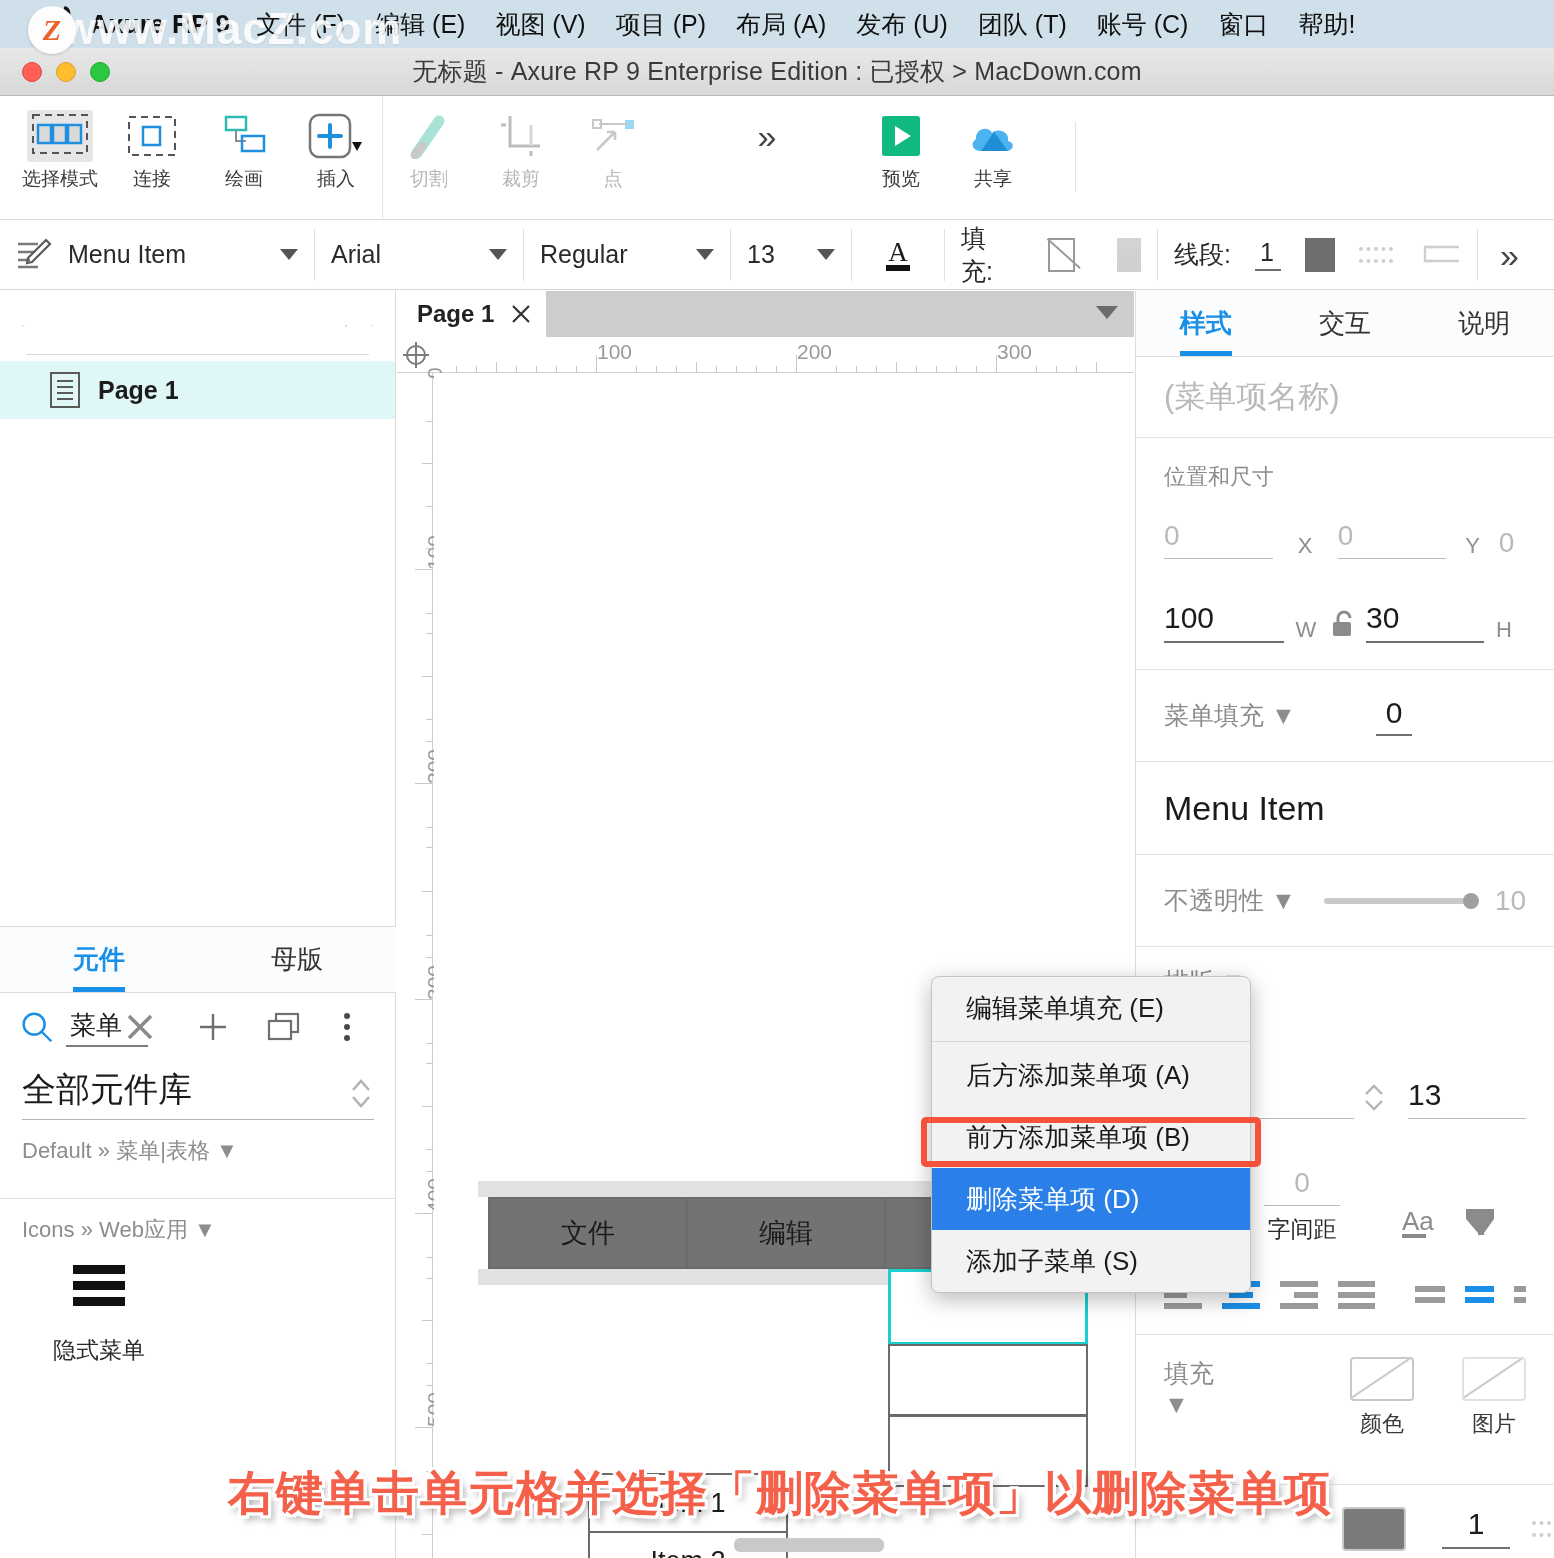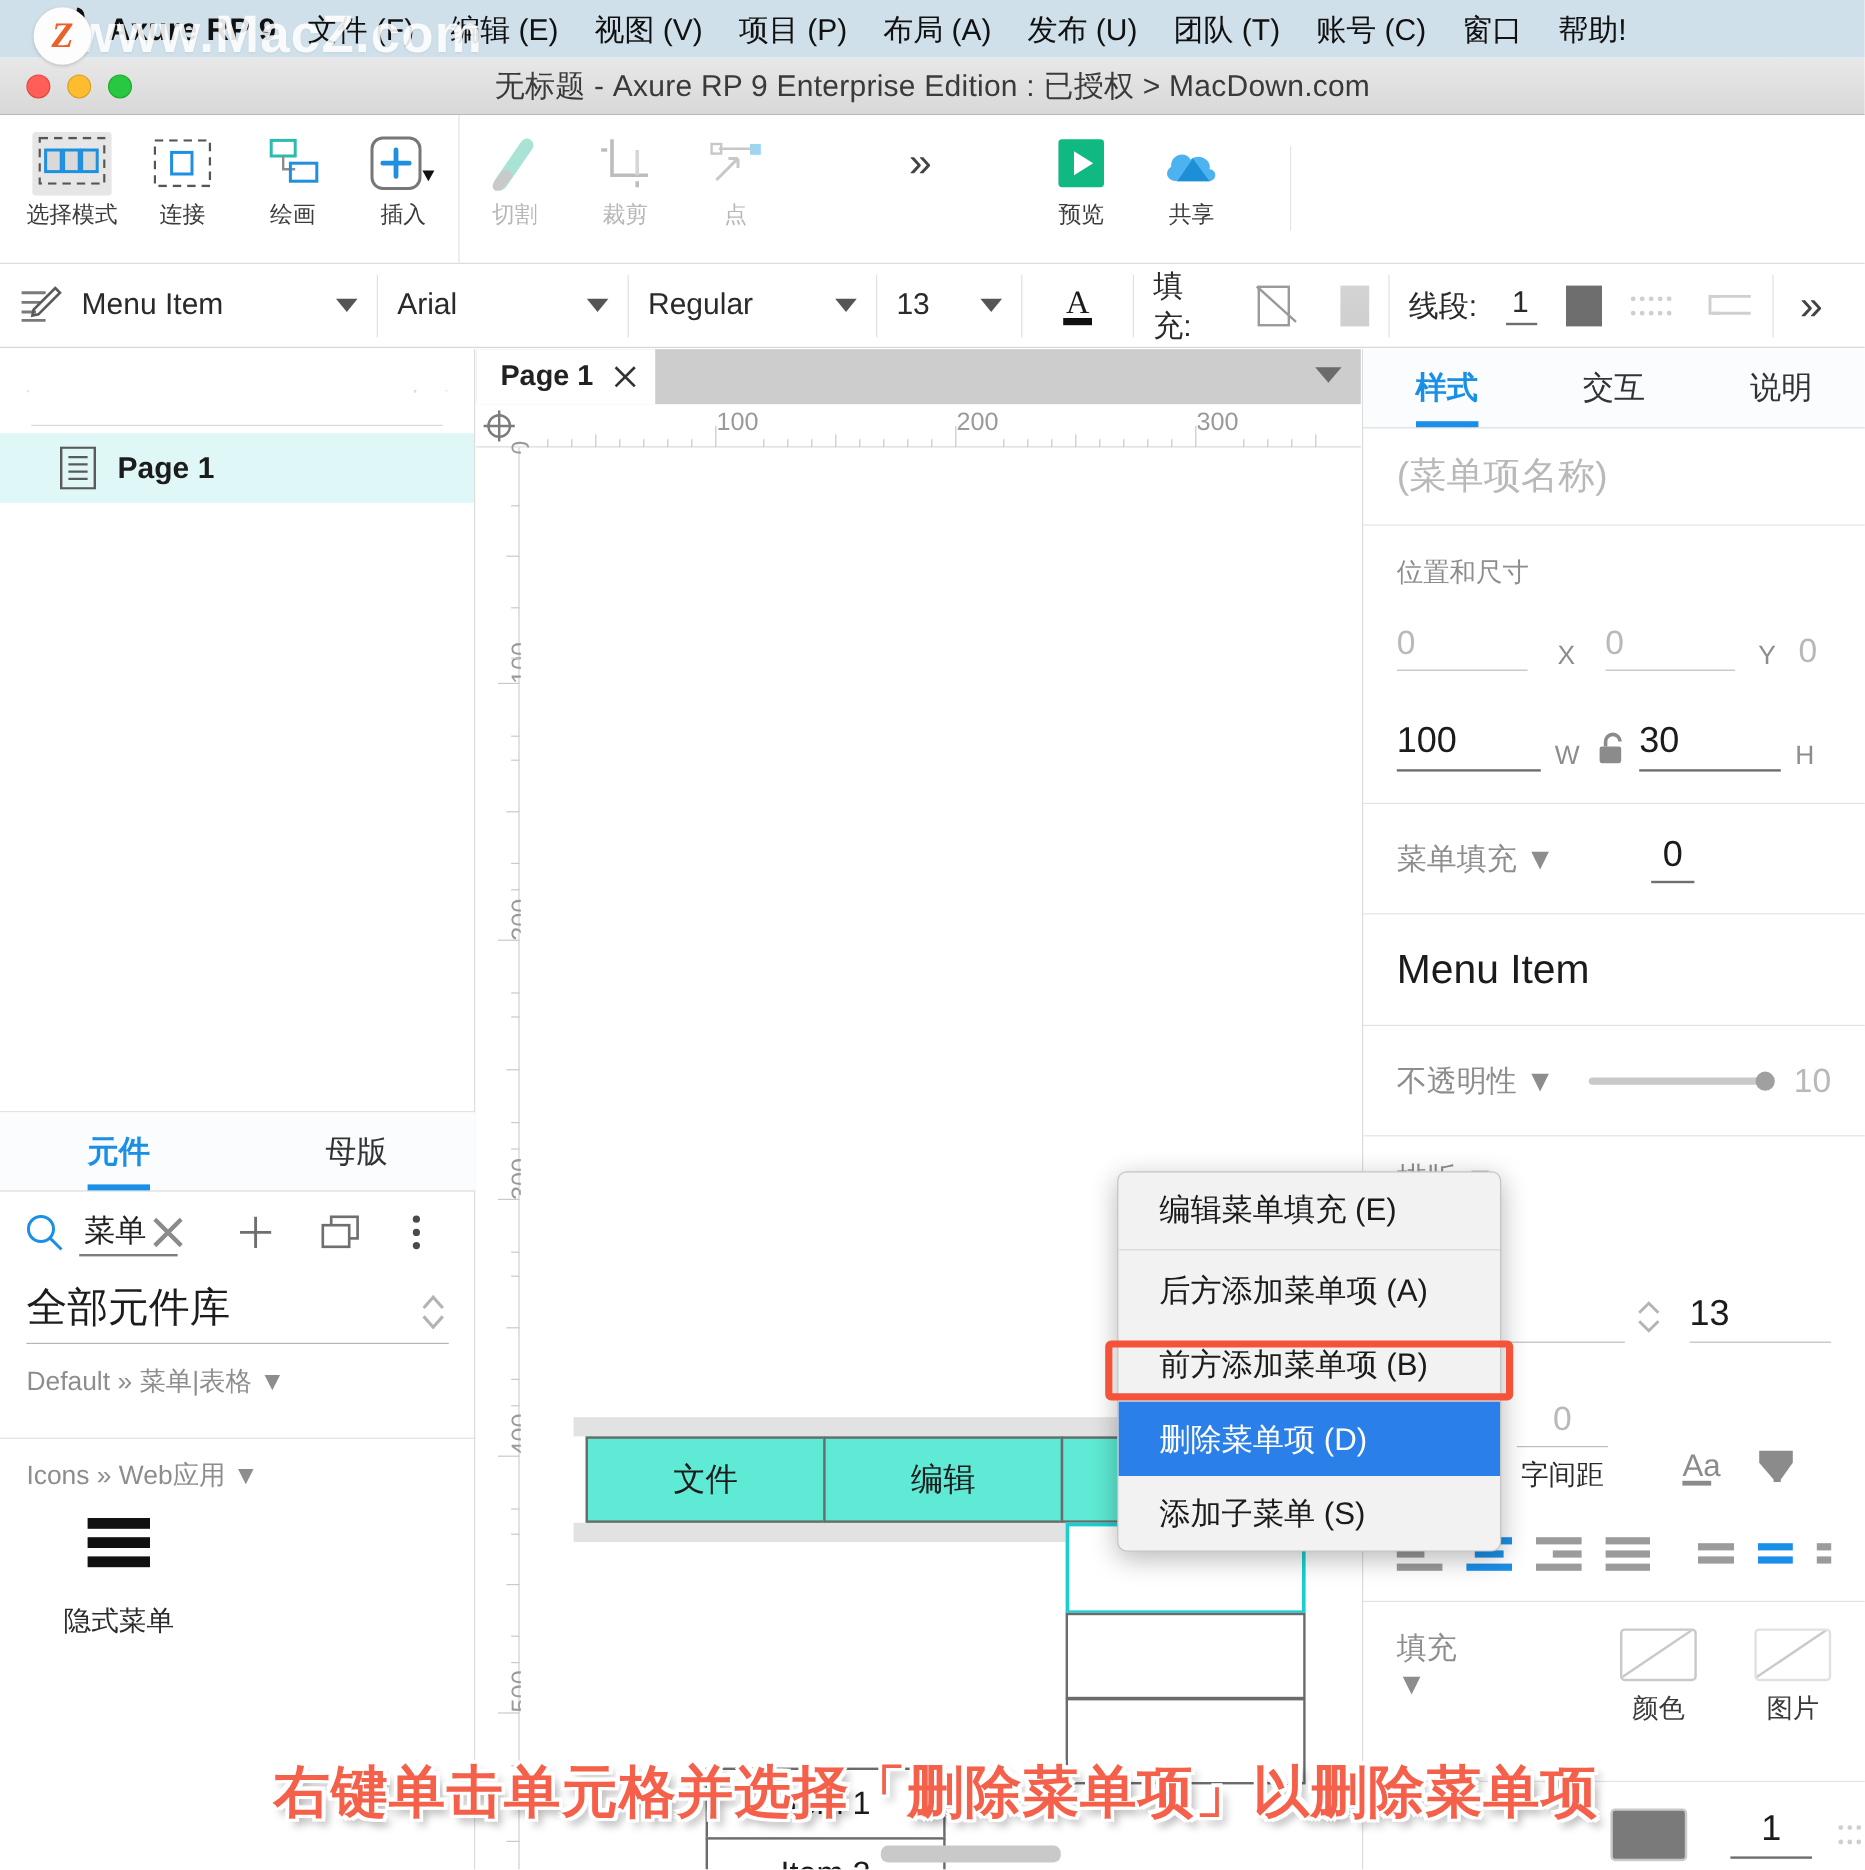--- a/index.html
+++ b/index.html
@@ -132,21 +132,21 @@
   .tab-caret { position:absolute; right:16px; top:15px; width:0;height:0;border-left:11px solid transparent;border-right:11px solid transparent;border-top:13px solid #6b6b6b; }
   .ruler-h { position:absolute; left:0; top:46px; width:737px; height:36px; background:#fff; border-bottom:1px solid #cfcfcf; }
   .ruler-v { position:absolute; left:0; top:82px; width:36px; height:1185px; background:#fff; border-right:1px solid #cfcfcf; }
   .rl-num { position:absolute; font-size:21px; color:#9a9a9a; }
   .rl-vnum { position:absolute; font-size:21px; color:#9a9a9a; transform:rotate(-90deg); transform-origin:left top; white-space:nowrap;}
   .tick { position:absolute; background:#c9c9c9; }
   .canvas { position:absolute; left:37px; top:82px; width:700px; height:1185px; background:#fff; overflow:hidden; }
 
   .wdg-handlebar { position:absolute; background:#e2e2e2; }
   .hmenu { position:absolute; display:flex; }
-  .hcell { border:2px solid #6b6b6b; background:#5eead4; display:flex; align-items:center; justify-content:center; font-size:27px; color:#1b1b1b; margin-left:-2px;}
+  .hcell { border:2px solid #6b6b6b; background:#737373; display:flex; align-items:center; justify-content:center; font-size:27px; color:#1b1b1b; margin-left:-2px;}
   .hcell:first-child{margin-left:0;}
   .subcell { position:absolute; border:2px solid #6b6b6b; background:#fff; }
   .subcell.sel { border:3px solid #19cfcf; }
   .vmenu { position:absolute; }
   .vcell { border:2px solid #6b6b6b; background:#fff; display:flex; align-items:center; justify-content:center; font-size:27px; color:#1b1b1b; margin-top:-2px;}
   .vcell:first-child{margin-top:0;}
 
   
   .ctxmenu {
     position:absolute; left:931px; top:976px; width:320px;

